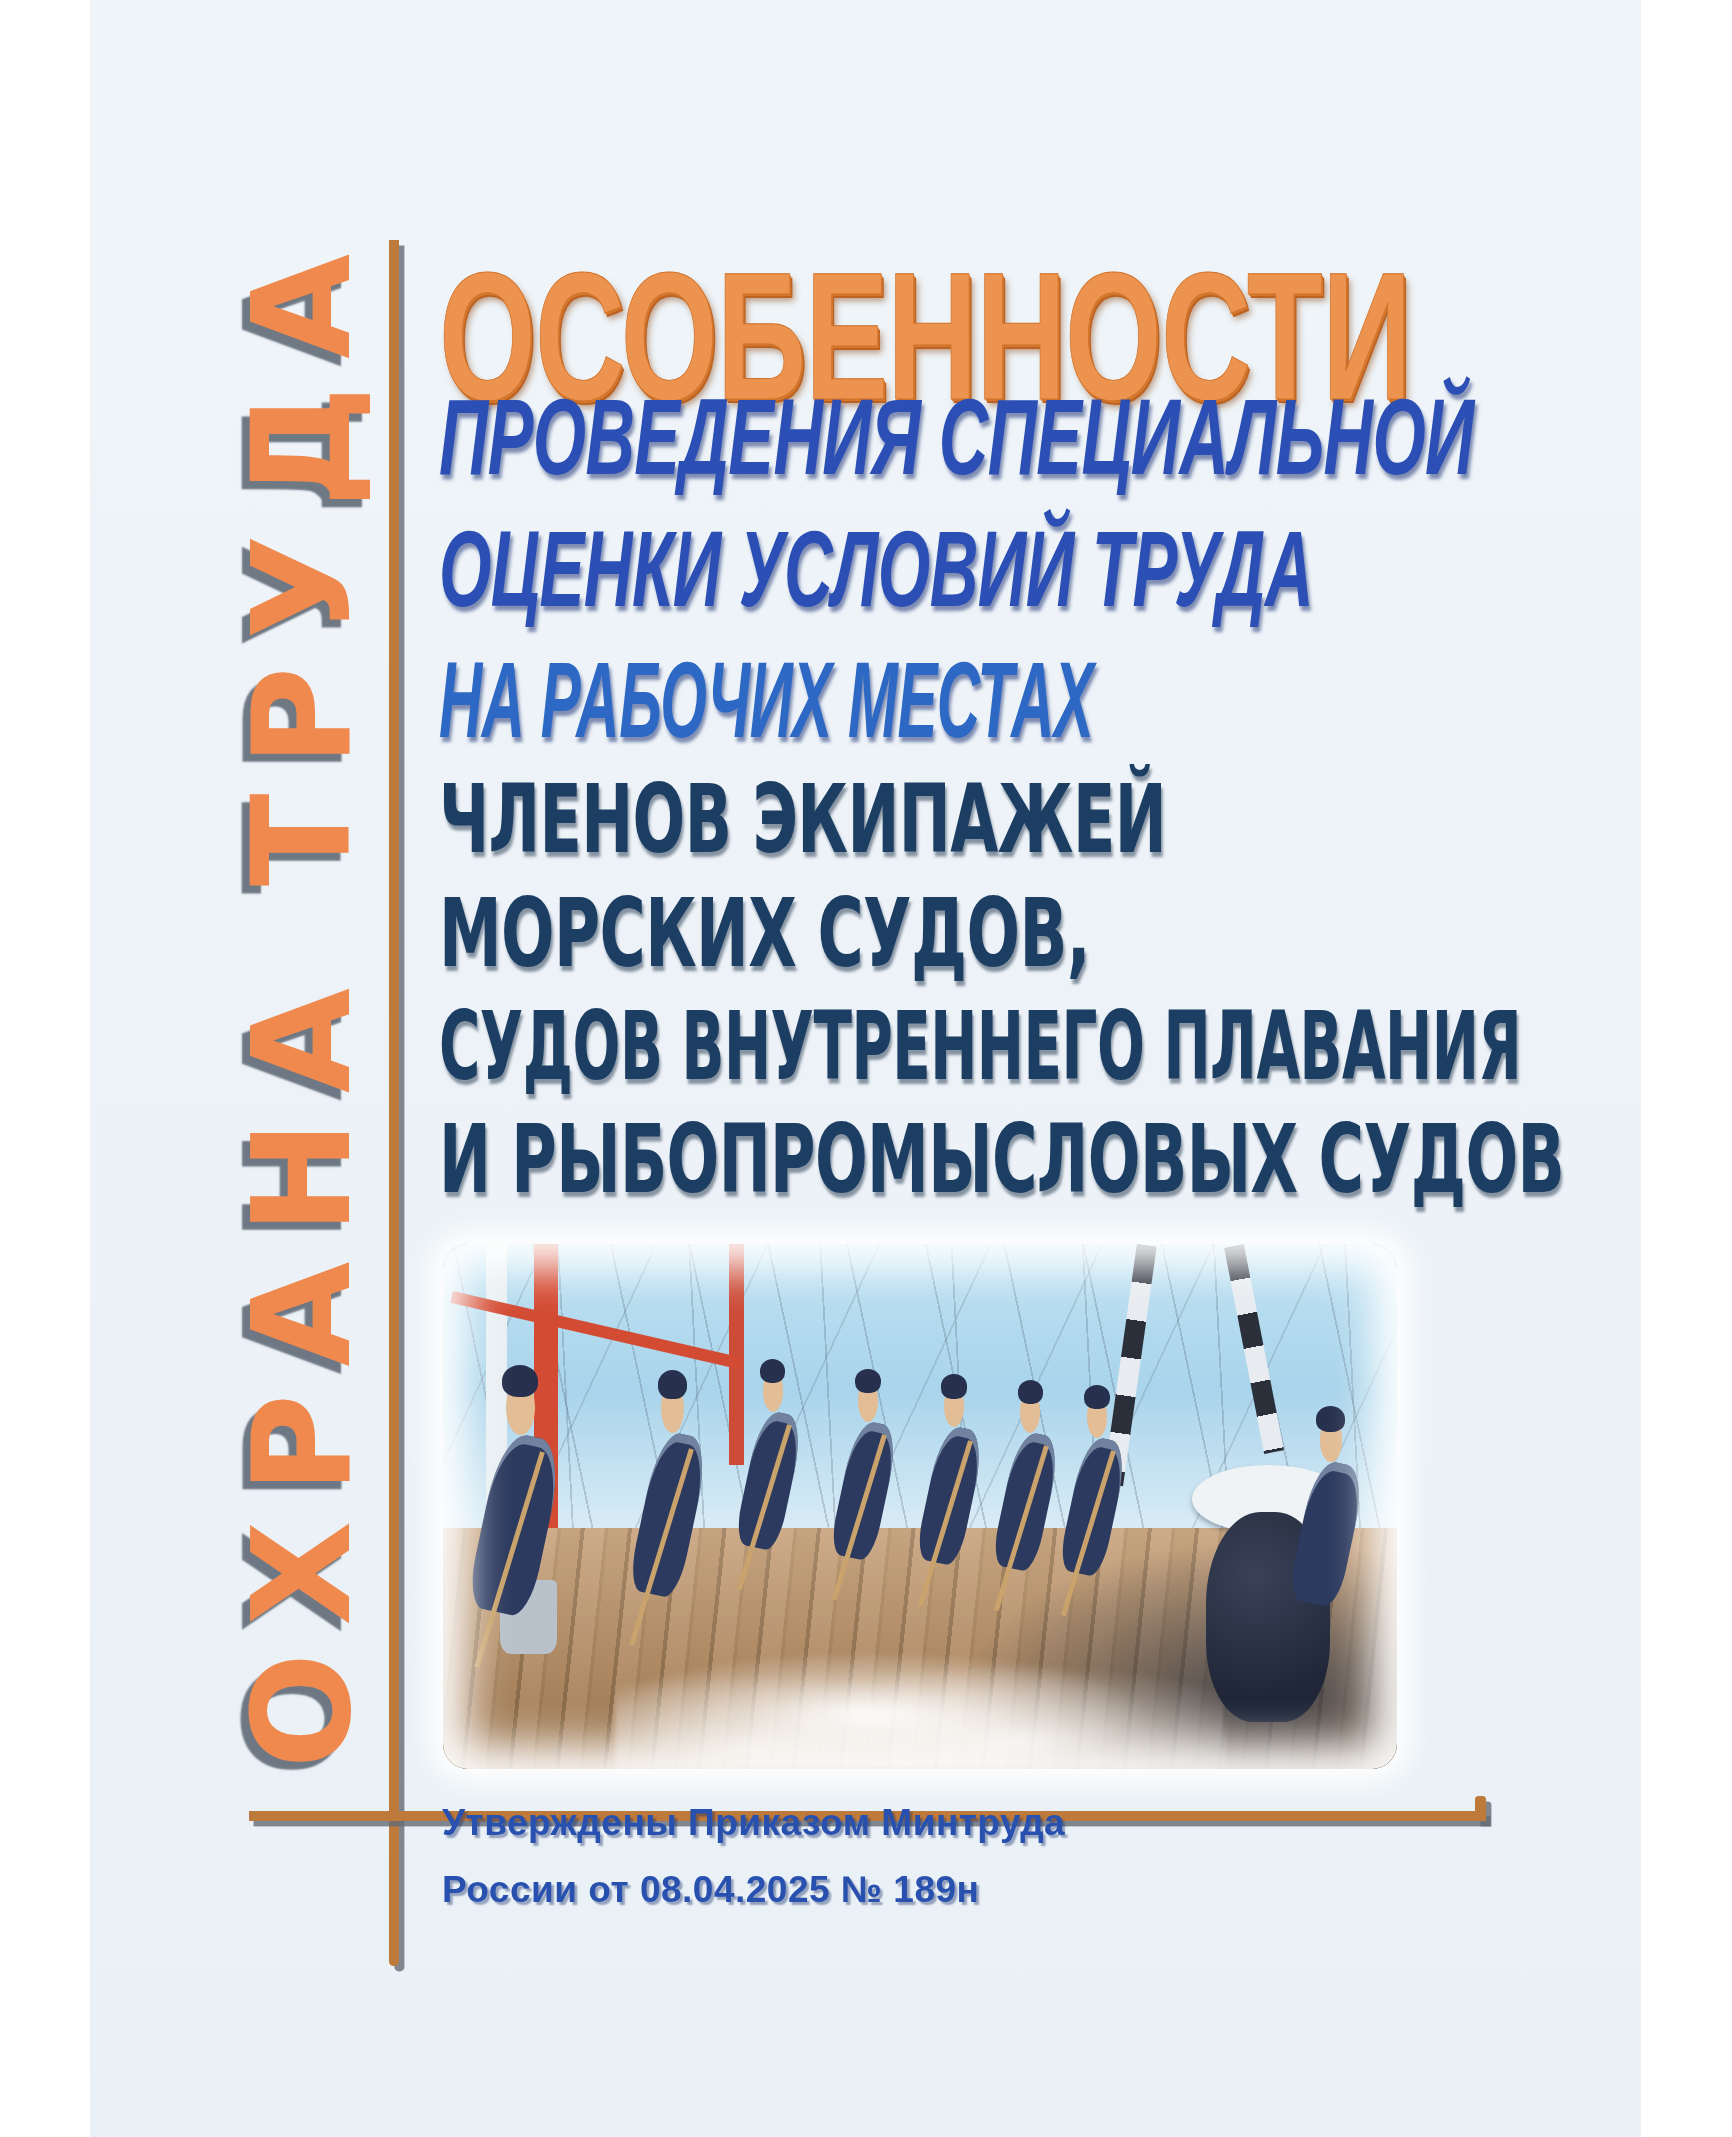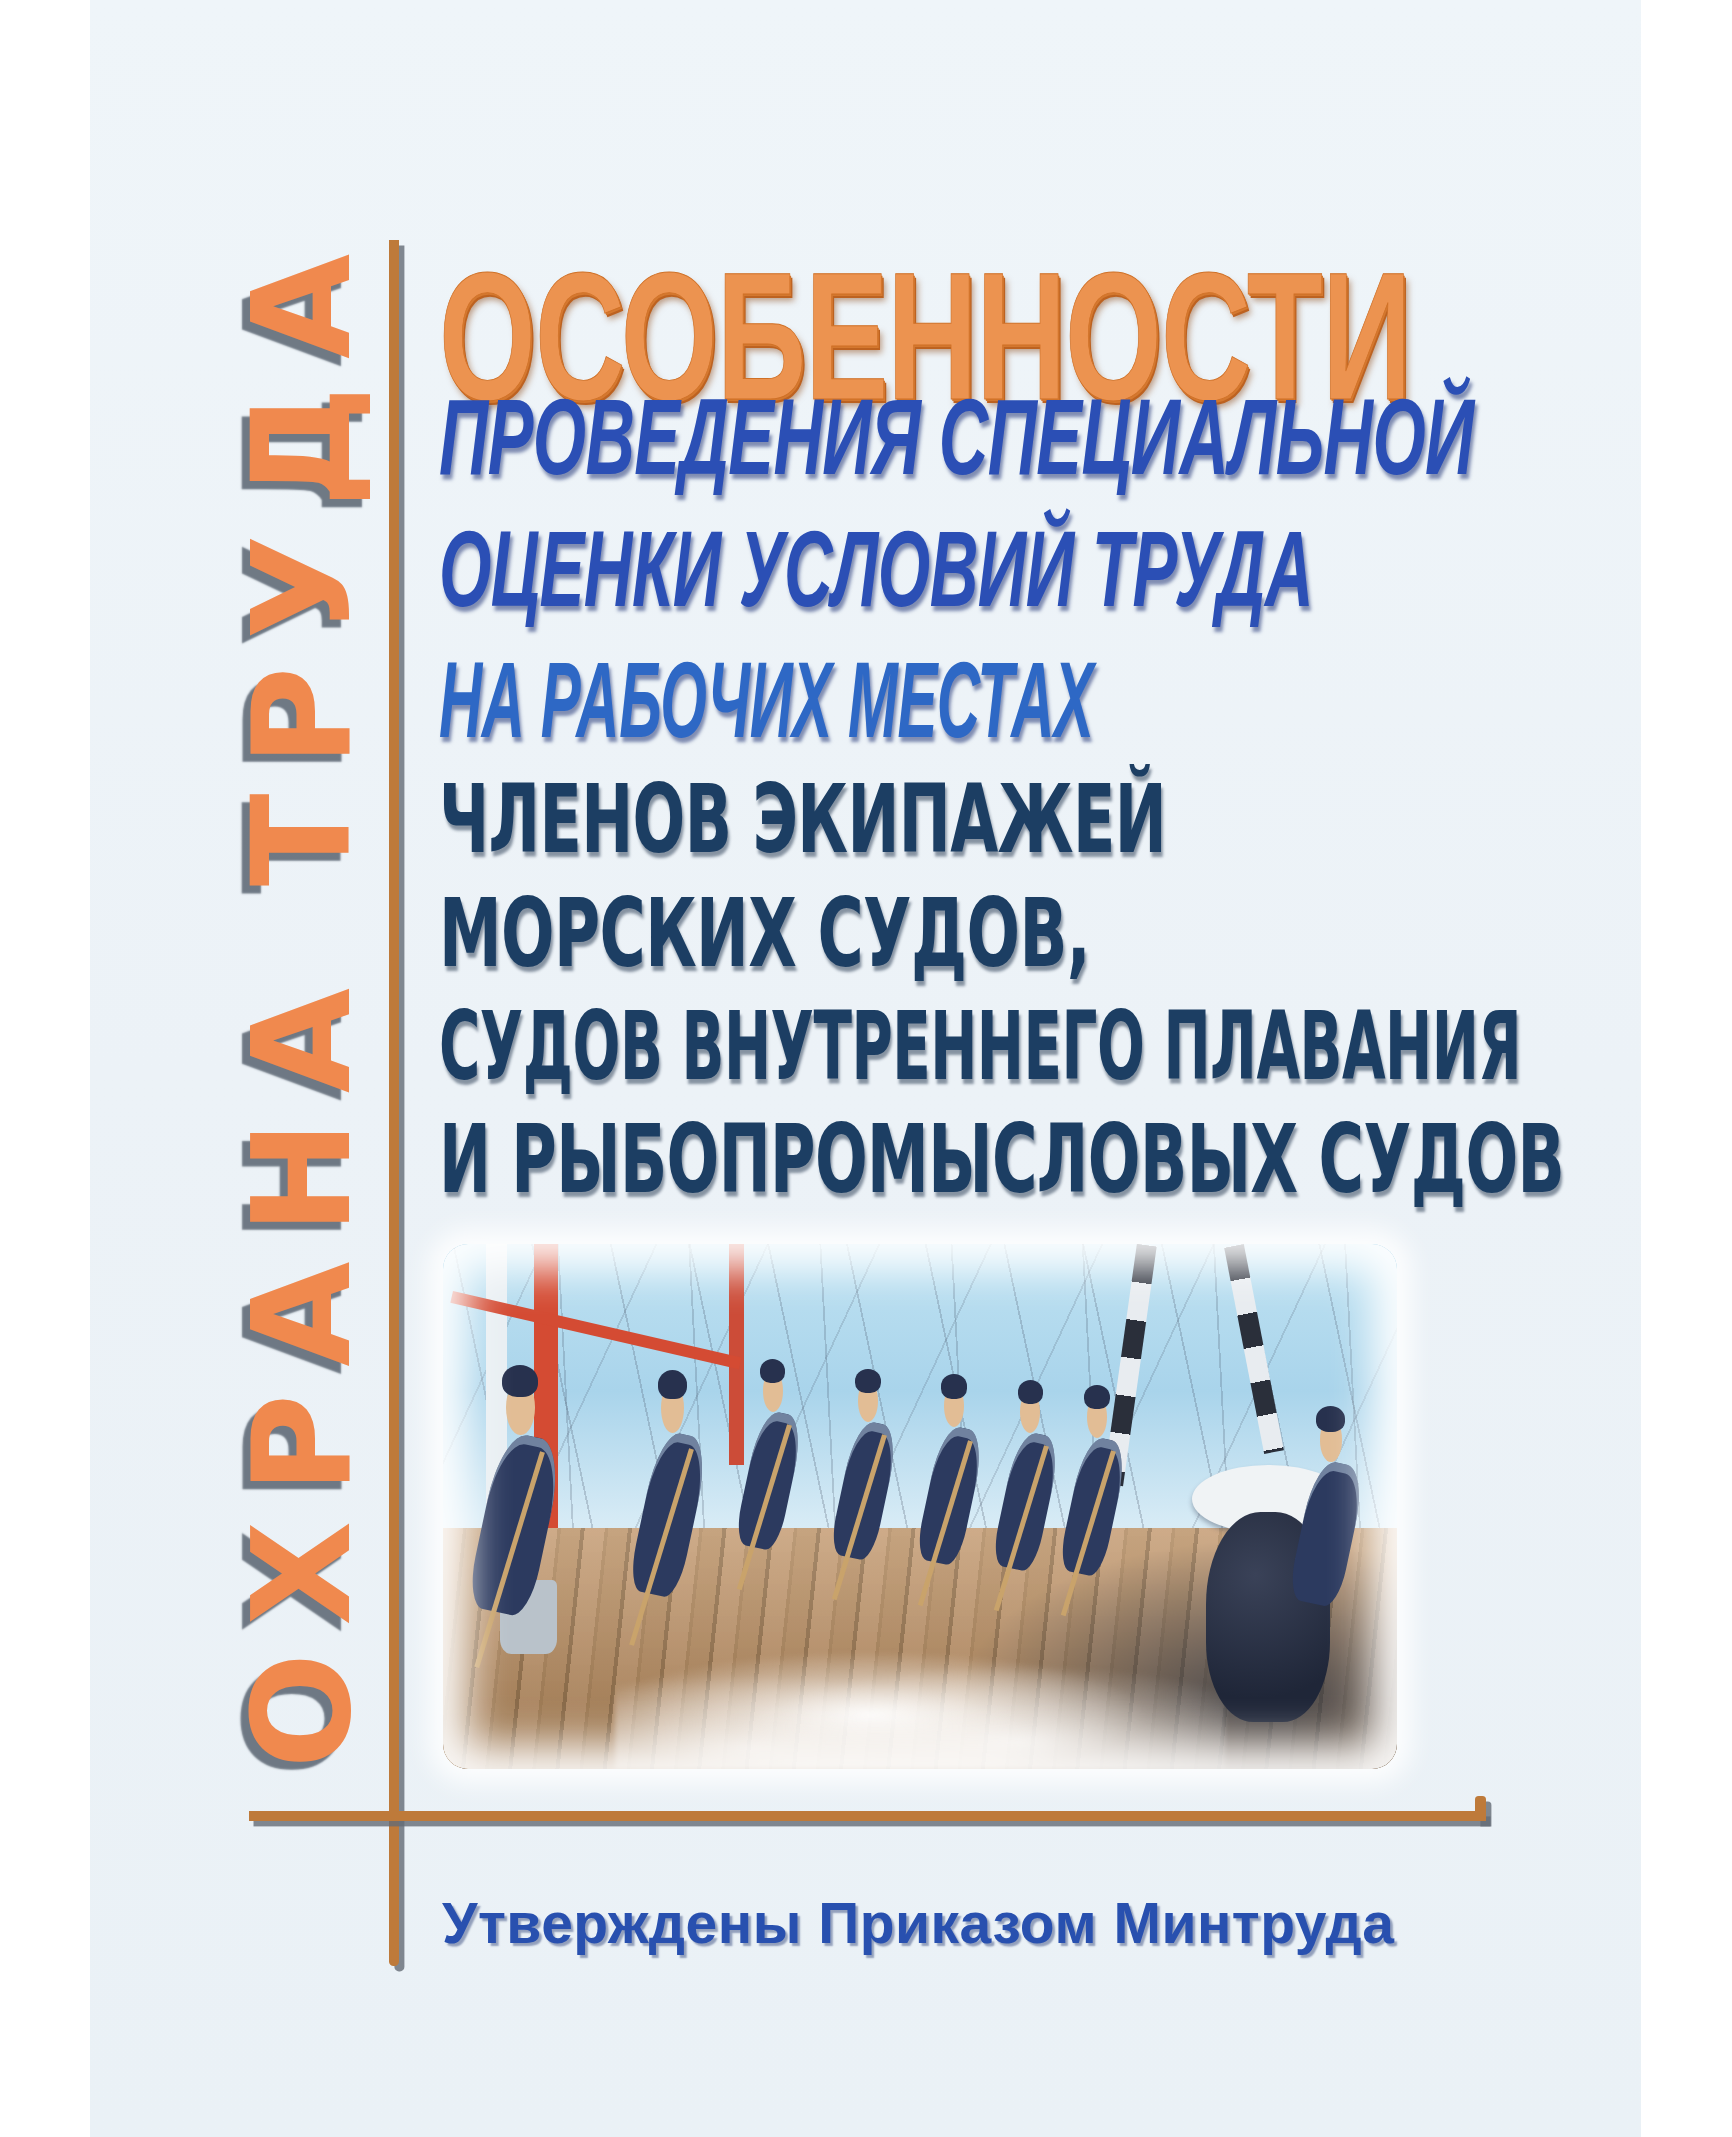--- a/index.html
+++ b/index.html
@@ -95,21 +95,21 @@
   .s1{left:3%;top:22%;width:10%;height:55%;}
   .s2{left:20%;top:23%;width:8%;height:50%;}
   .s3{left:31%;top:21%;}
   .s4{left:41%;top:23%;}
   .s5{left:50%;top:24%;}
   .s6{left:58%;top:25%;}
   .s7{left:65%;top:26%;}
   .s8{left:89%;top:30%;width:8%;height:44%;}
 
   
-  .approval{position:absolute;left:442px;top:1890px;font-size:57px;font-weight:bold;
+  .approval{position:absolute;left:442px;top:1789px;font-size:37px;font-weight:bold;
          color:#2850AF;line-height:67px;letter-spacing:0.5px;
          text-shadow:2.7px 2.7px 1.8px rgba(16,38,100,0.4);}
 </style>
 </head>
 <body>
 
 <div class="canvas">
   <div class="cover-page"></div>
 
   <div class="spine">
@@ -189,15 +189,16 @@
     </div>
     <div class="sailor s8">
       <div class="s-body"></div>
       <div class="s-head"></div>
       <div class="s-cap"></div>
     </div>
   </div>
 
   <div class="approval">
     <div>Утверждены Приказом Минтруда</div>
+    <div>России от 08.04.2025 № 189н</div>
   </div>
 </div>
 
 
 </body></html>

